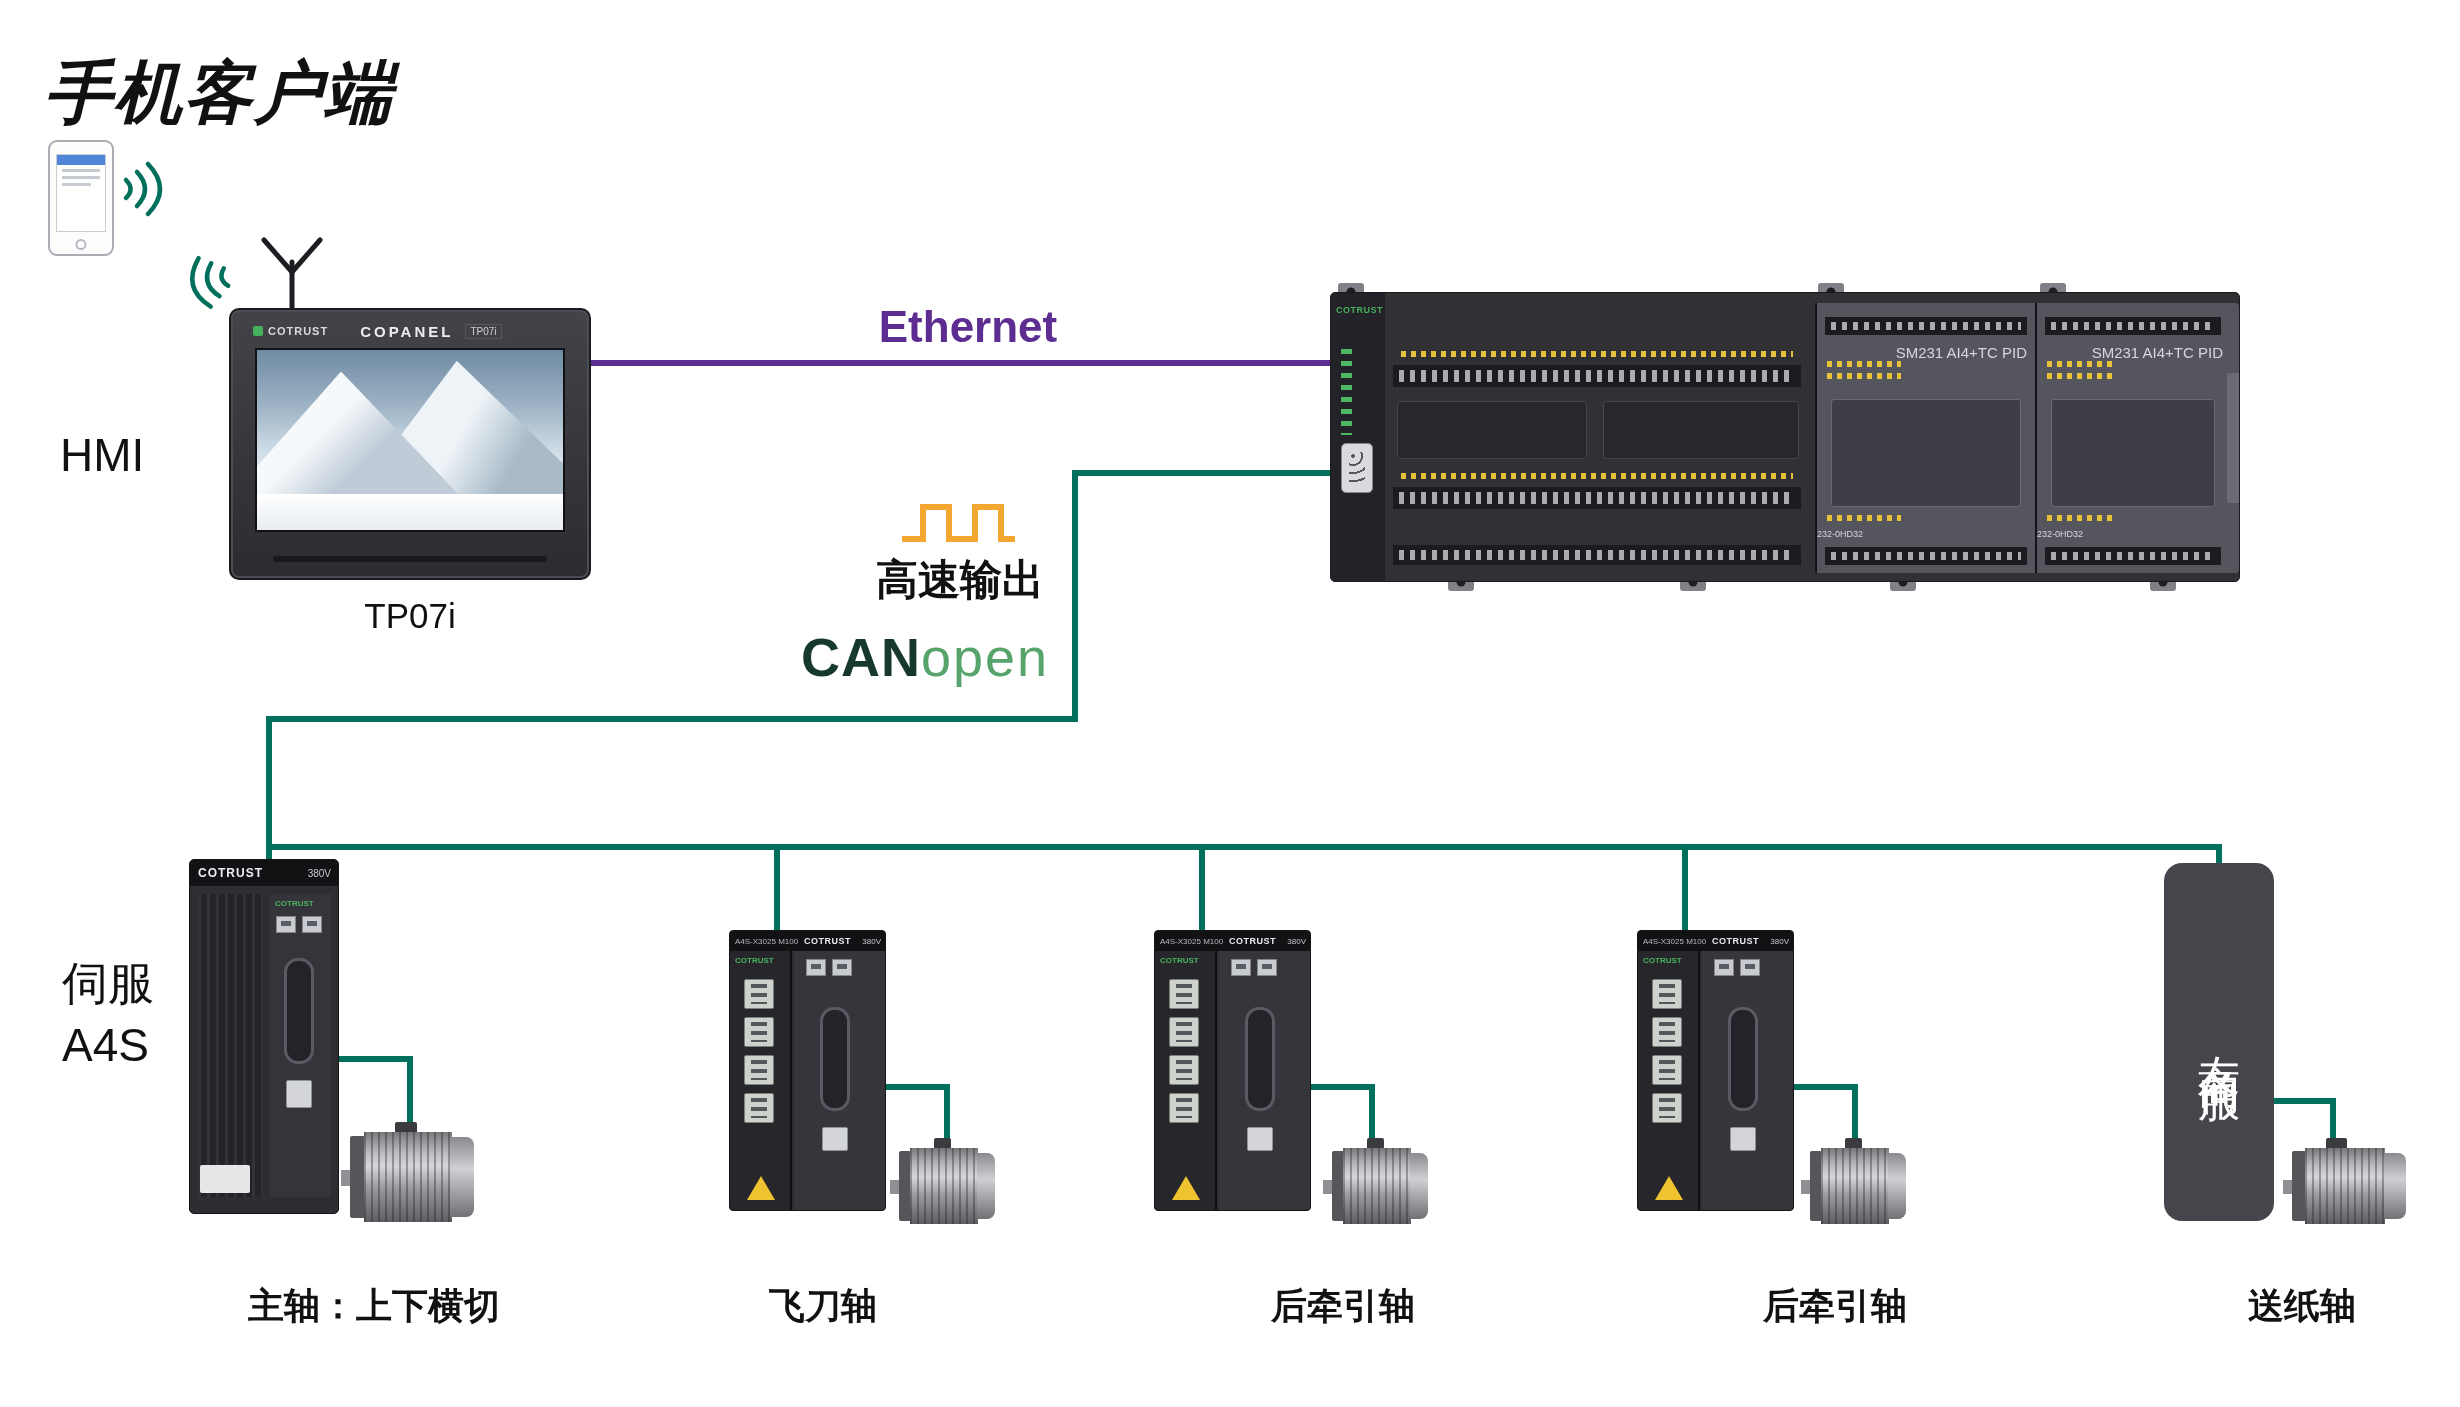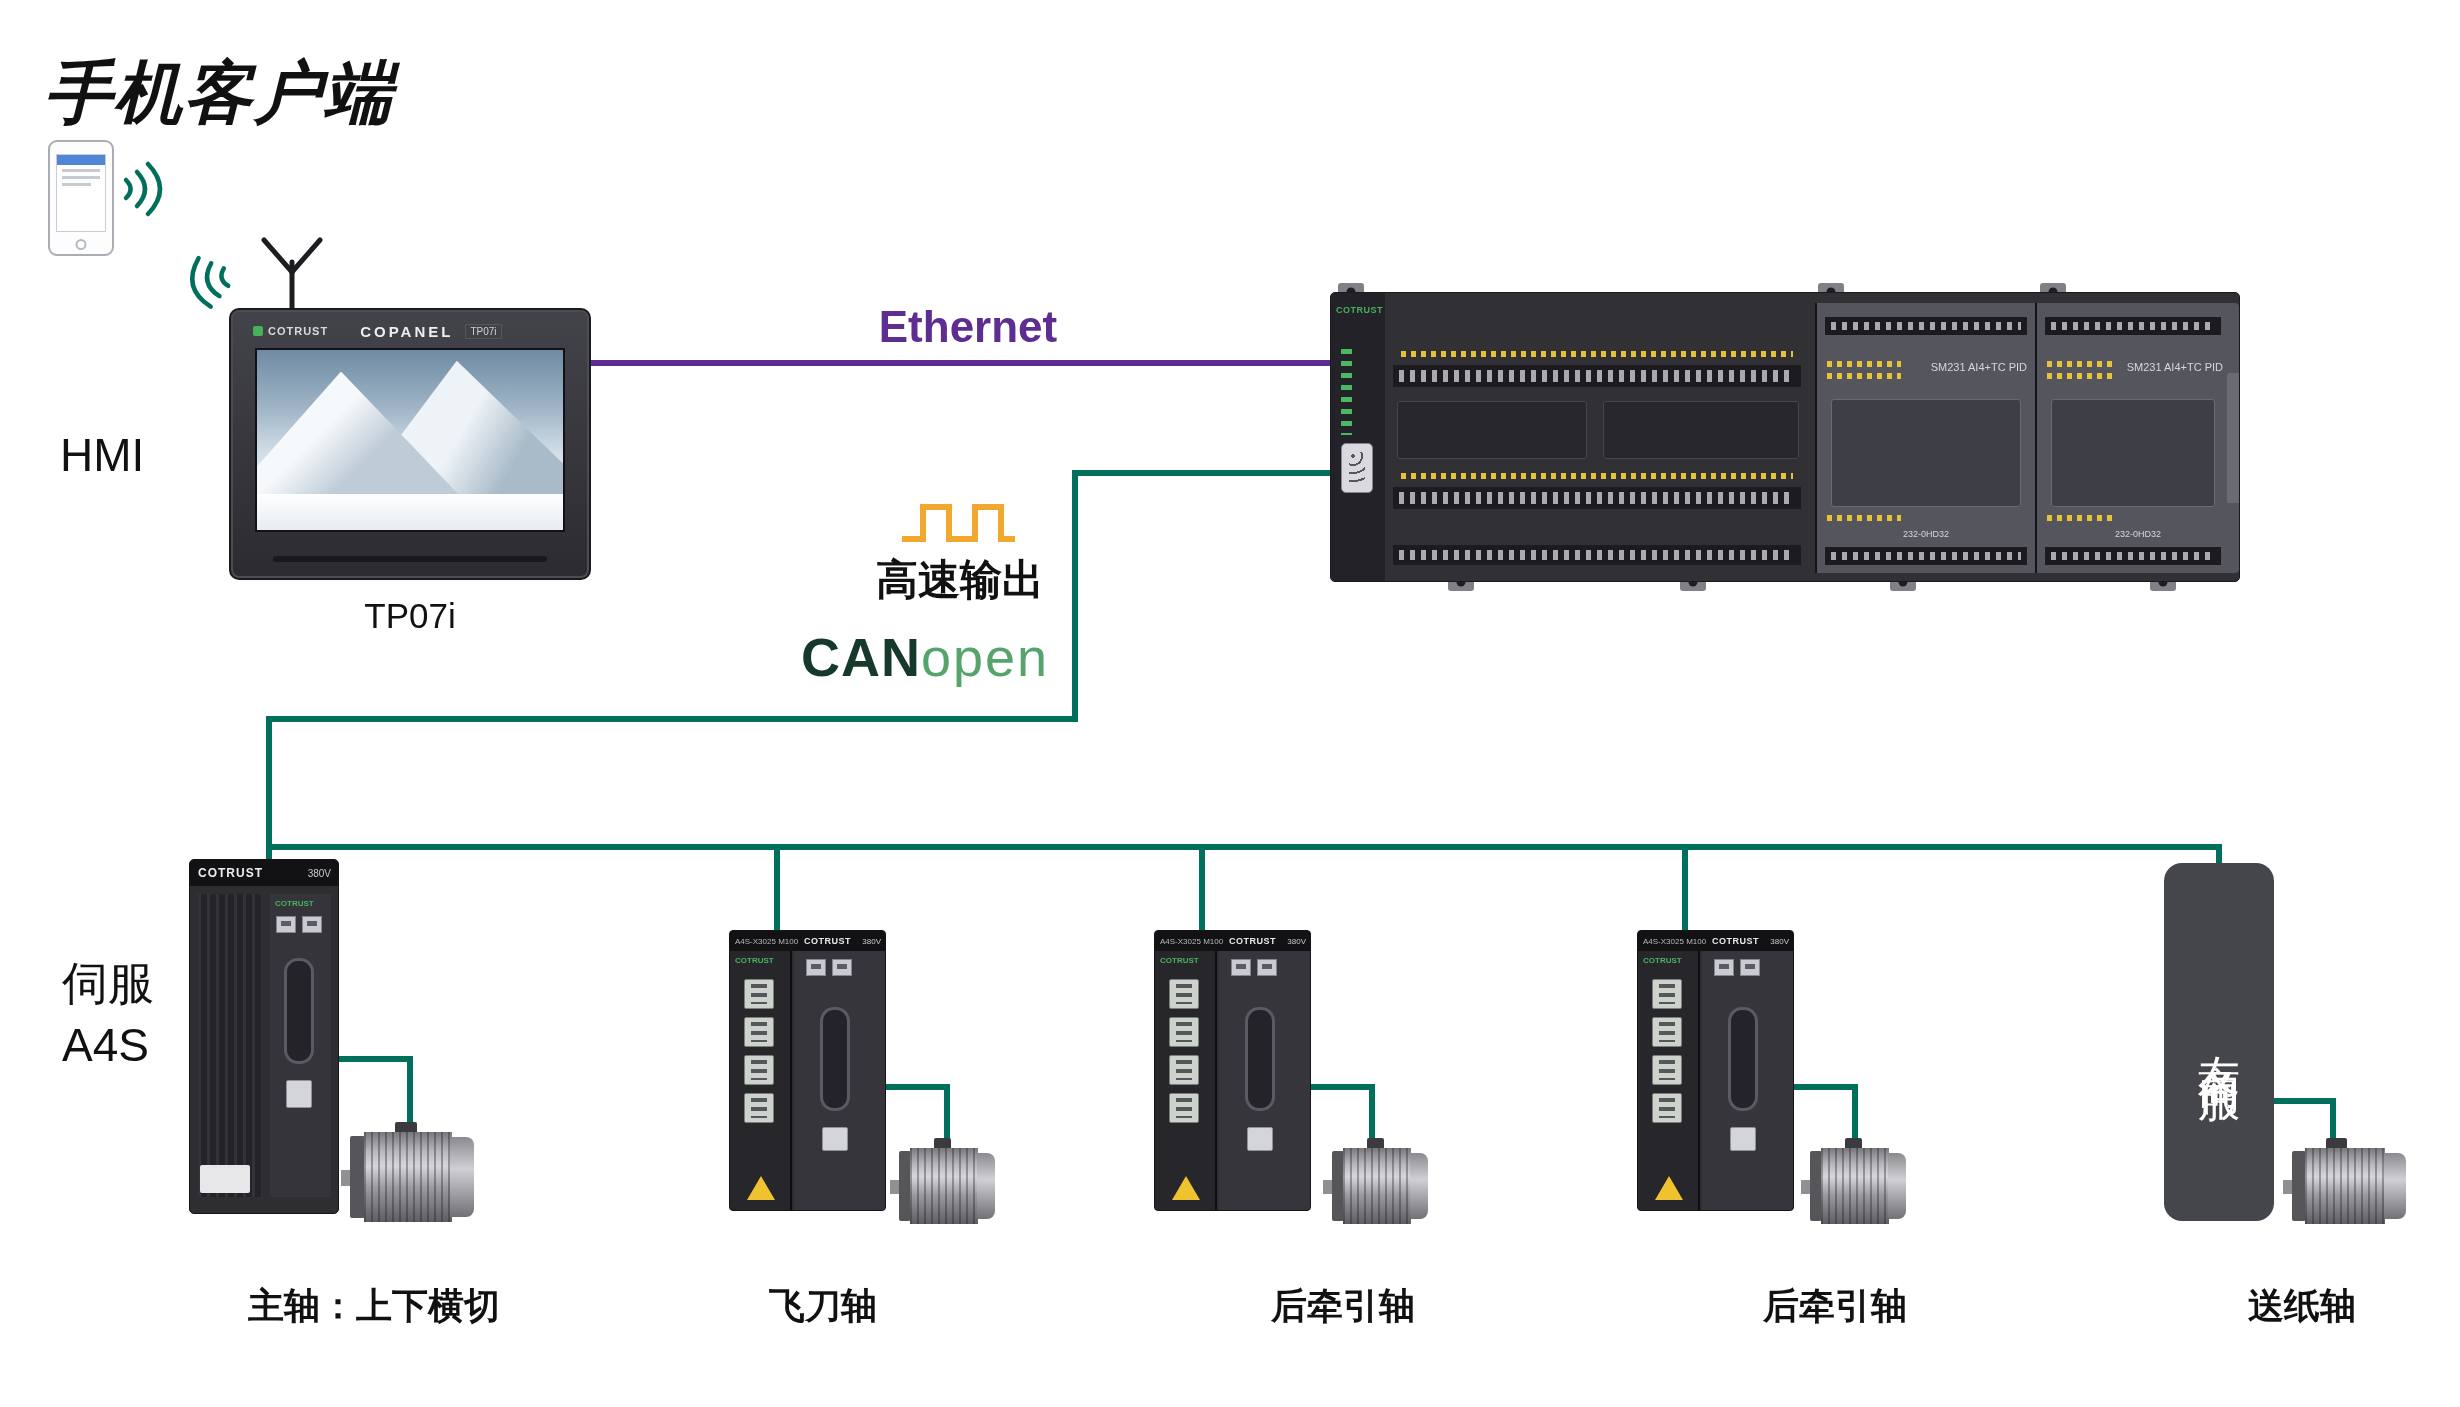--- a/index.html
+++ b/index.html
@@ -66,22 +66,22 @@
              border:1px solid #85858d; border-radius:5px; }
   .plc-db9::after { content:""; position:absolute; inset:8px 7px;
              background:repeating-radial-gradient(circle at 4px 4px, #55555c 0 2px, rgba(0,0,0,0) 2px 8px); }
   .ticks { position:absolute; background:#1b1b20; }
   .ticks::after { content:""; position:absolute; inset:5px 6px;
                   background:repeating-linear-gradient(90deg,#a9a9b2 0 5px, rgba(0,0,0,0) 5px 11px); }
   .ydash { position:absolute; height:6px;
            background:repeating-linear-gradient(90deg,#e6c23a 0 5px, rgba(0,0,0,0) 5px 10px); }
   .mcov { position:absolute; background:#27272c; border:1px solid #45454d; border-radius:3px; }
   .pmod { position:absolute; top:10px; bottom:8px; background:#55555d; border-left:2px solid #141418; }
-  .pmod-label { position:absolute; top:58px; right:8px; font-size:11px; color:#d6d6dc; white-space:nowrap; }
-  .pmod-sub { position:absolute; bottom:34px; left:0; right:0; text-align:center; font-size:9px; color:#d6d6dc; }
+  .pmod-label { position:absolute; top:41px; right:8px; font-size:15px; color:#d6d6dc; white-space:nowrap; }
+  .pmod-sub { position:absolute; bottom:34px; left:0; right:0; font-size:9px; color:#d6d6dc; }
   .pmod-cov { position:absolute; left:14px; right:14px; top:96px; height:108px; background:#3e3e46; border:1px solid #6a6a72; border-radius:3px; }
   .pmod-edge { position:absolute; right:0; top:70px; width:12px; height:130px; background:#6b6b73; border-radius:2px 0 0 2px; }
 
   
   .dbig { position:absolute; left:189px; top:859px; width:150px; height:355px; background:#2d2d32;
           border:1px solid #141417; border-radius:5px; z-index:2; }
   .dtopbar { display:flex; align-items:center; height:26px; background:#121215; border-radius:4px 4px 0 0; }
   .dtopbar .brand { font-size:12px; font-weight:bold; color:#ececf2; margin-left:8px; letter-spacing:1px; }
   .dtopbar .volt { font-size:10px; color:#c9c9ce; margin-left:auto; margin-right:7px; }
   .dbig-vent { position:absolute; left:8px; top:34px; bottom:16px; width:64px; background:#232329; }

